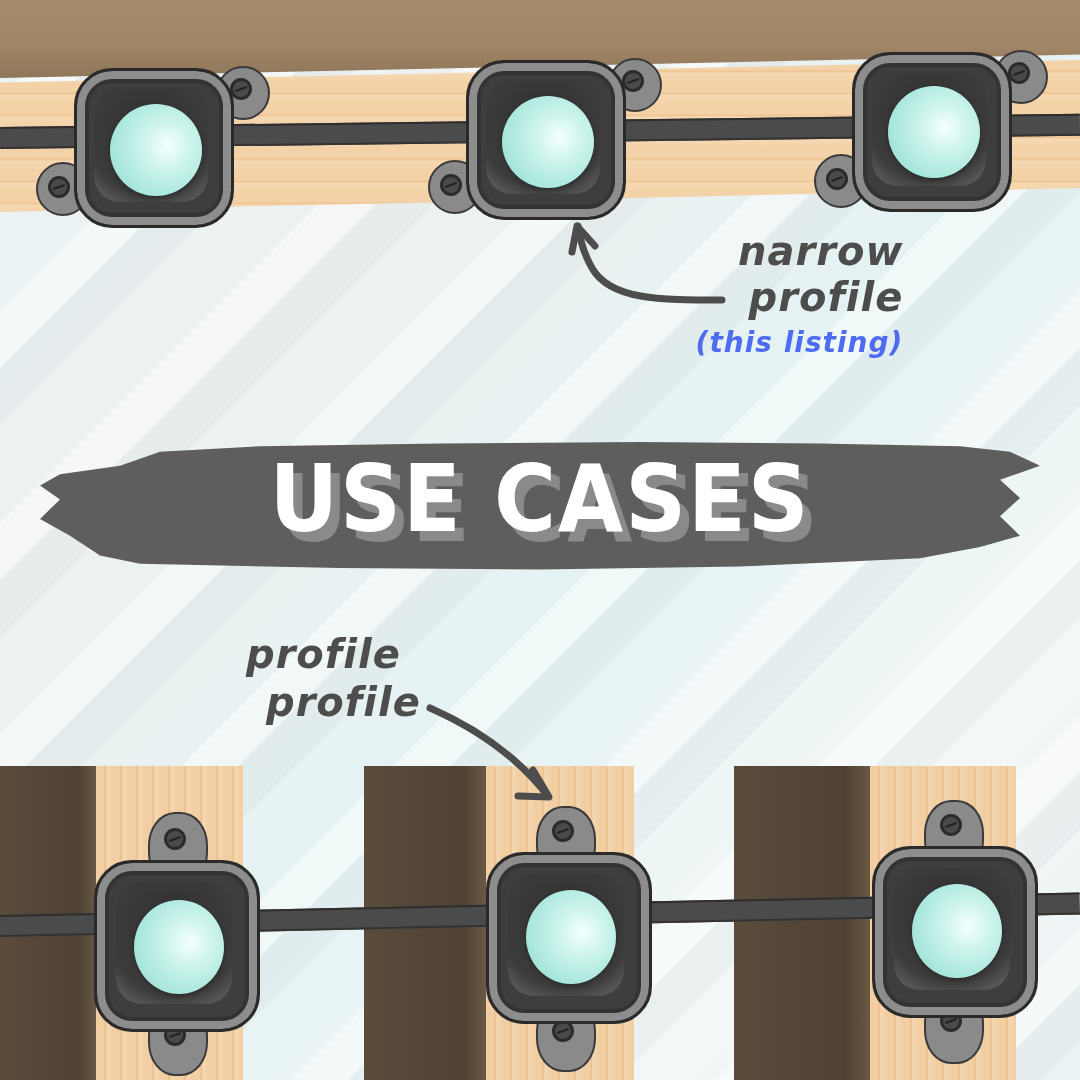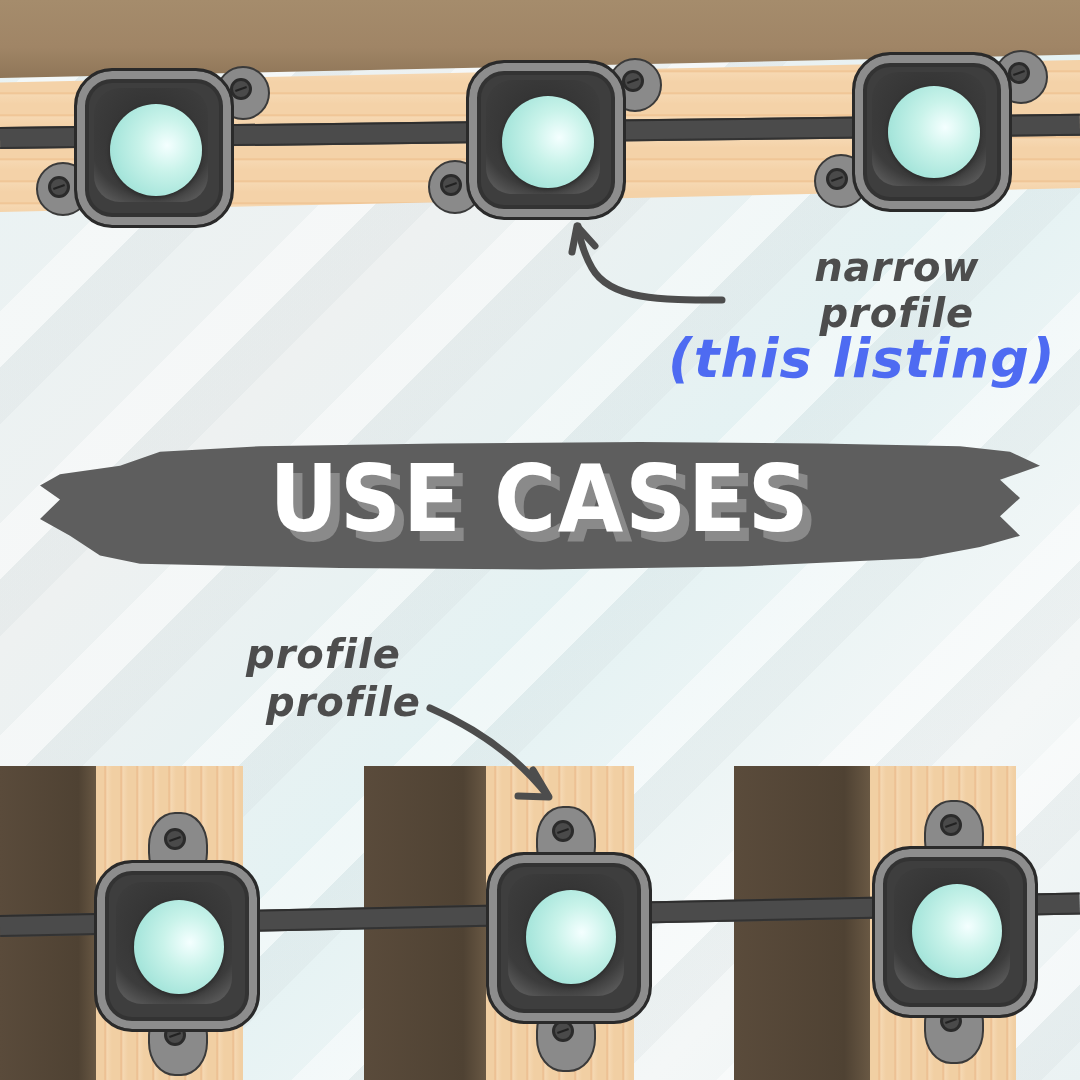--- a/index.html
+++ b/index.html
@@ -32,22 +32,22 @@
   .post{position:absolute;top:766px;height:314px;}
   .post .dark{position:absolute;top:0;bottom:0;left:0;background:linear-gradient(90deg,#5a4b3b,#4f4233 80%,#6b5a45);}
   .post .light{position:absolute;top:0;bottom:0;background:repeating-linear-gradient(90deg,#f1cfa3 0px,#f1cfa3 8px,#eab98a 9px,#f5d8b2 11px,#f1cfa3 16px);}
   
   .banner{position:absolute;left:40px;top:435px;width:1000px;height:140px;background:#5e5e5e;
     clip-path:polygon(2% 28%,8% 22%,12% 12%,22% 8%,40% 6%,60% 5%,78% 6%,92% 8%,97% 12%,100% 22%,96% 32%,98% 45%,96% 58%,98% 72%,94% 80%,88% 88%,70% 94%,50% 96%,30% 95%,10% 92%,6% 86%,3% 72%,0% 60%,2% 46%,0% 36%);}
   .banner-title{position:absolute;left:0;top:446px;width:1080px;text-align:center;
     font-family:"DejaVu Sans",sans-serif;font-weight:bold;font-size:92px;letter-spacing:2px;color:#fff;
     text-shadow:10px 10px 0 #8a8a8a;transform:scaleX(0.92);}
   .hand{position:absolute;font-family:"DejaVu Sans",sans-serif;font-weight:bold;font-style:oblique;color:#4d4d4d;letter-spacing:1px;}
-  .note1{left:738px;top:244px;font-size:40px;line-height:46px;text-align:center;}
-  .note1 .blue{color:#4e6bf2;font-size:54px;display:block;margin-left:-70px;}
+  .note1{left:738px;top:228px;font-size:40px;line-height:46px;text-align:right;}
+  .note1 .blue{color:#4e6bf2;font-size:28px;display:block;margin-left:-70px;}
   .note2{left:246px;top:630px;font-size:40px;line-height:48px;}
   svg.arrows{position:absolute;left:0;top:0;width:1080px;height:1080px;}
 </style>
 </head>
 <body>
 
 <div class="stripes"></div>
 
 <div>
   <div class="plank-top"></div>

